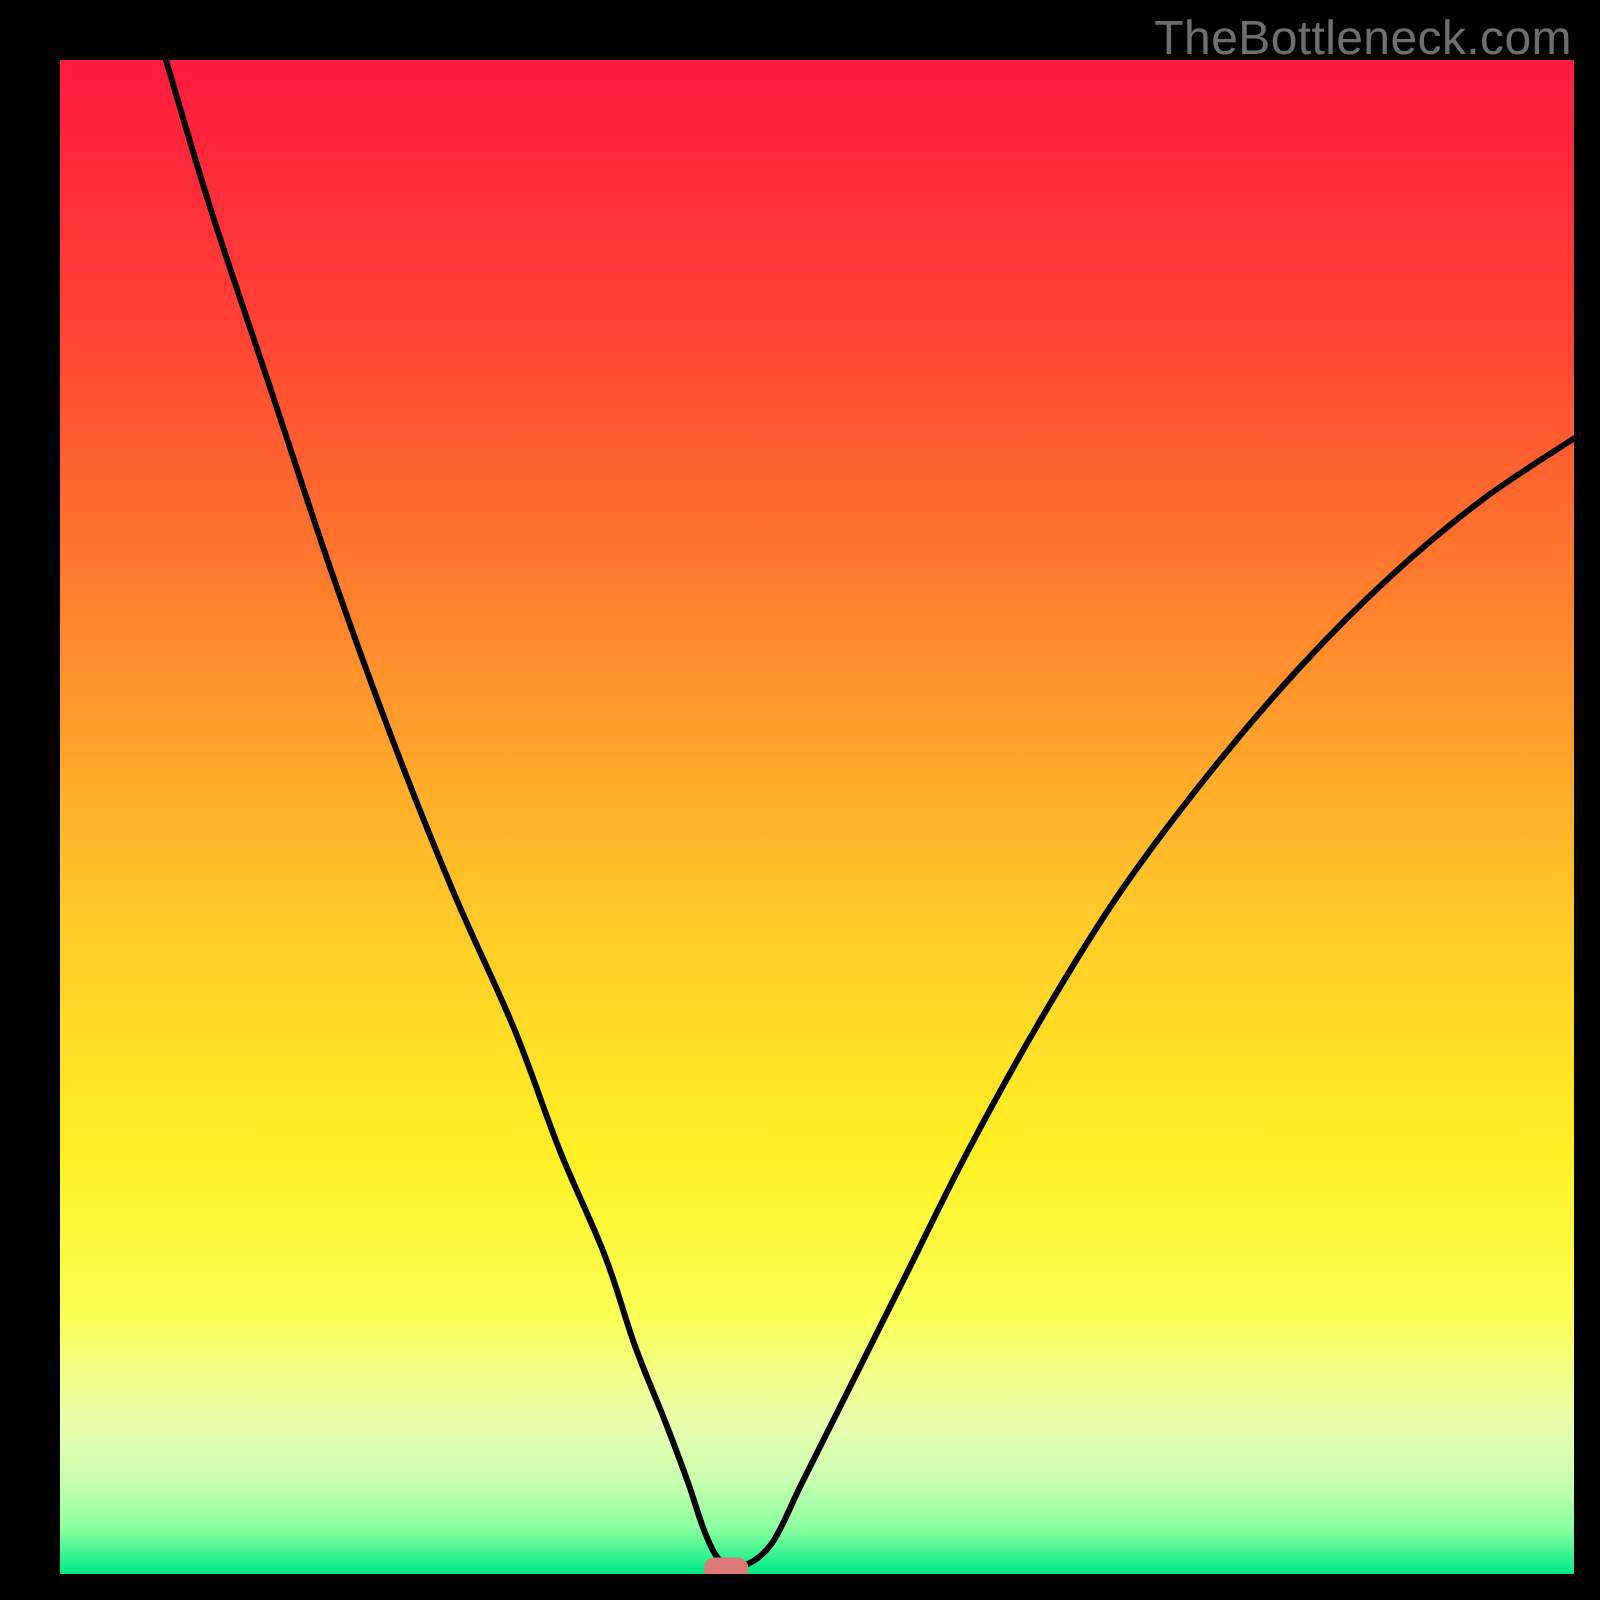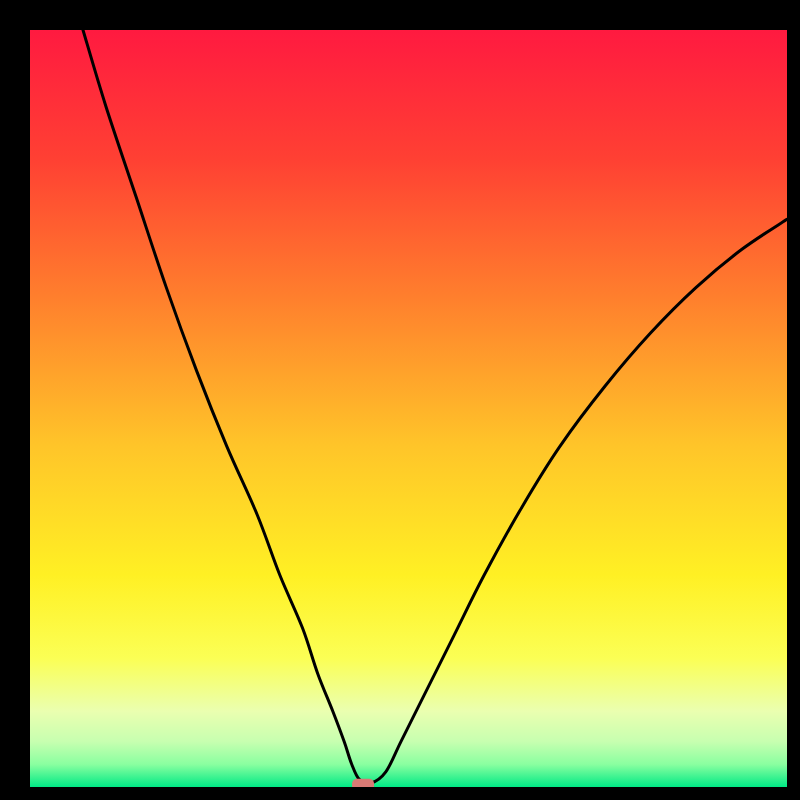--- a/index.html
+++ b/index.html
@@ -36,20 +36,21 @@
     height: 757px;
   }
   svg {
     display: block;
   }
 </style>
 </head>
 <body>
 
 <div class="frame">
+  <div class="watermark">TheBottleneck.com</div>
 
   <div class="plot-area">
     <svg id="chart-svg" width="757" height="757" viewBox="0 0 757 757">
       <defs>
         <linearGradient id="bg-grad" x1="0" y1="0" x2="0" y2="1">
             <stop offset="0.00%" stop-color="#ff1a40"></stop>
             <stop offset="17.00%" stop-color="#ff4033"></stop>
             <stop offset="35.00%" stop-color="#ff7e2d"></stop>
             <stop offset="55.00%" stop-color="#ffc529"></stop>
             <stop offset="72.00%" stop-color="#fff024"></stop>

